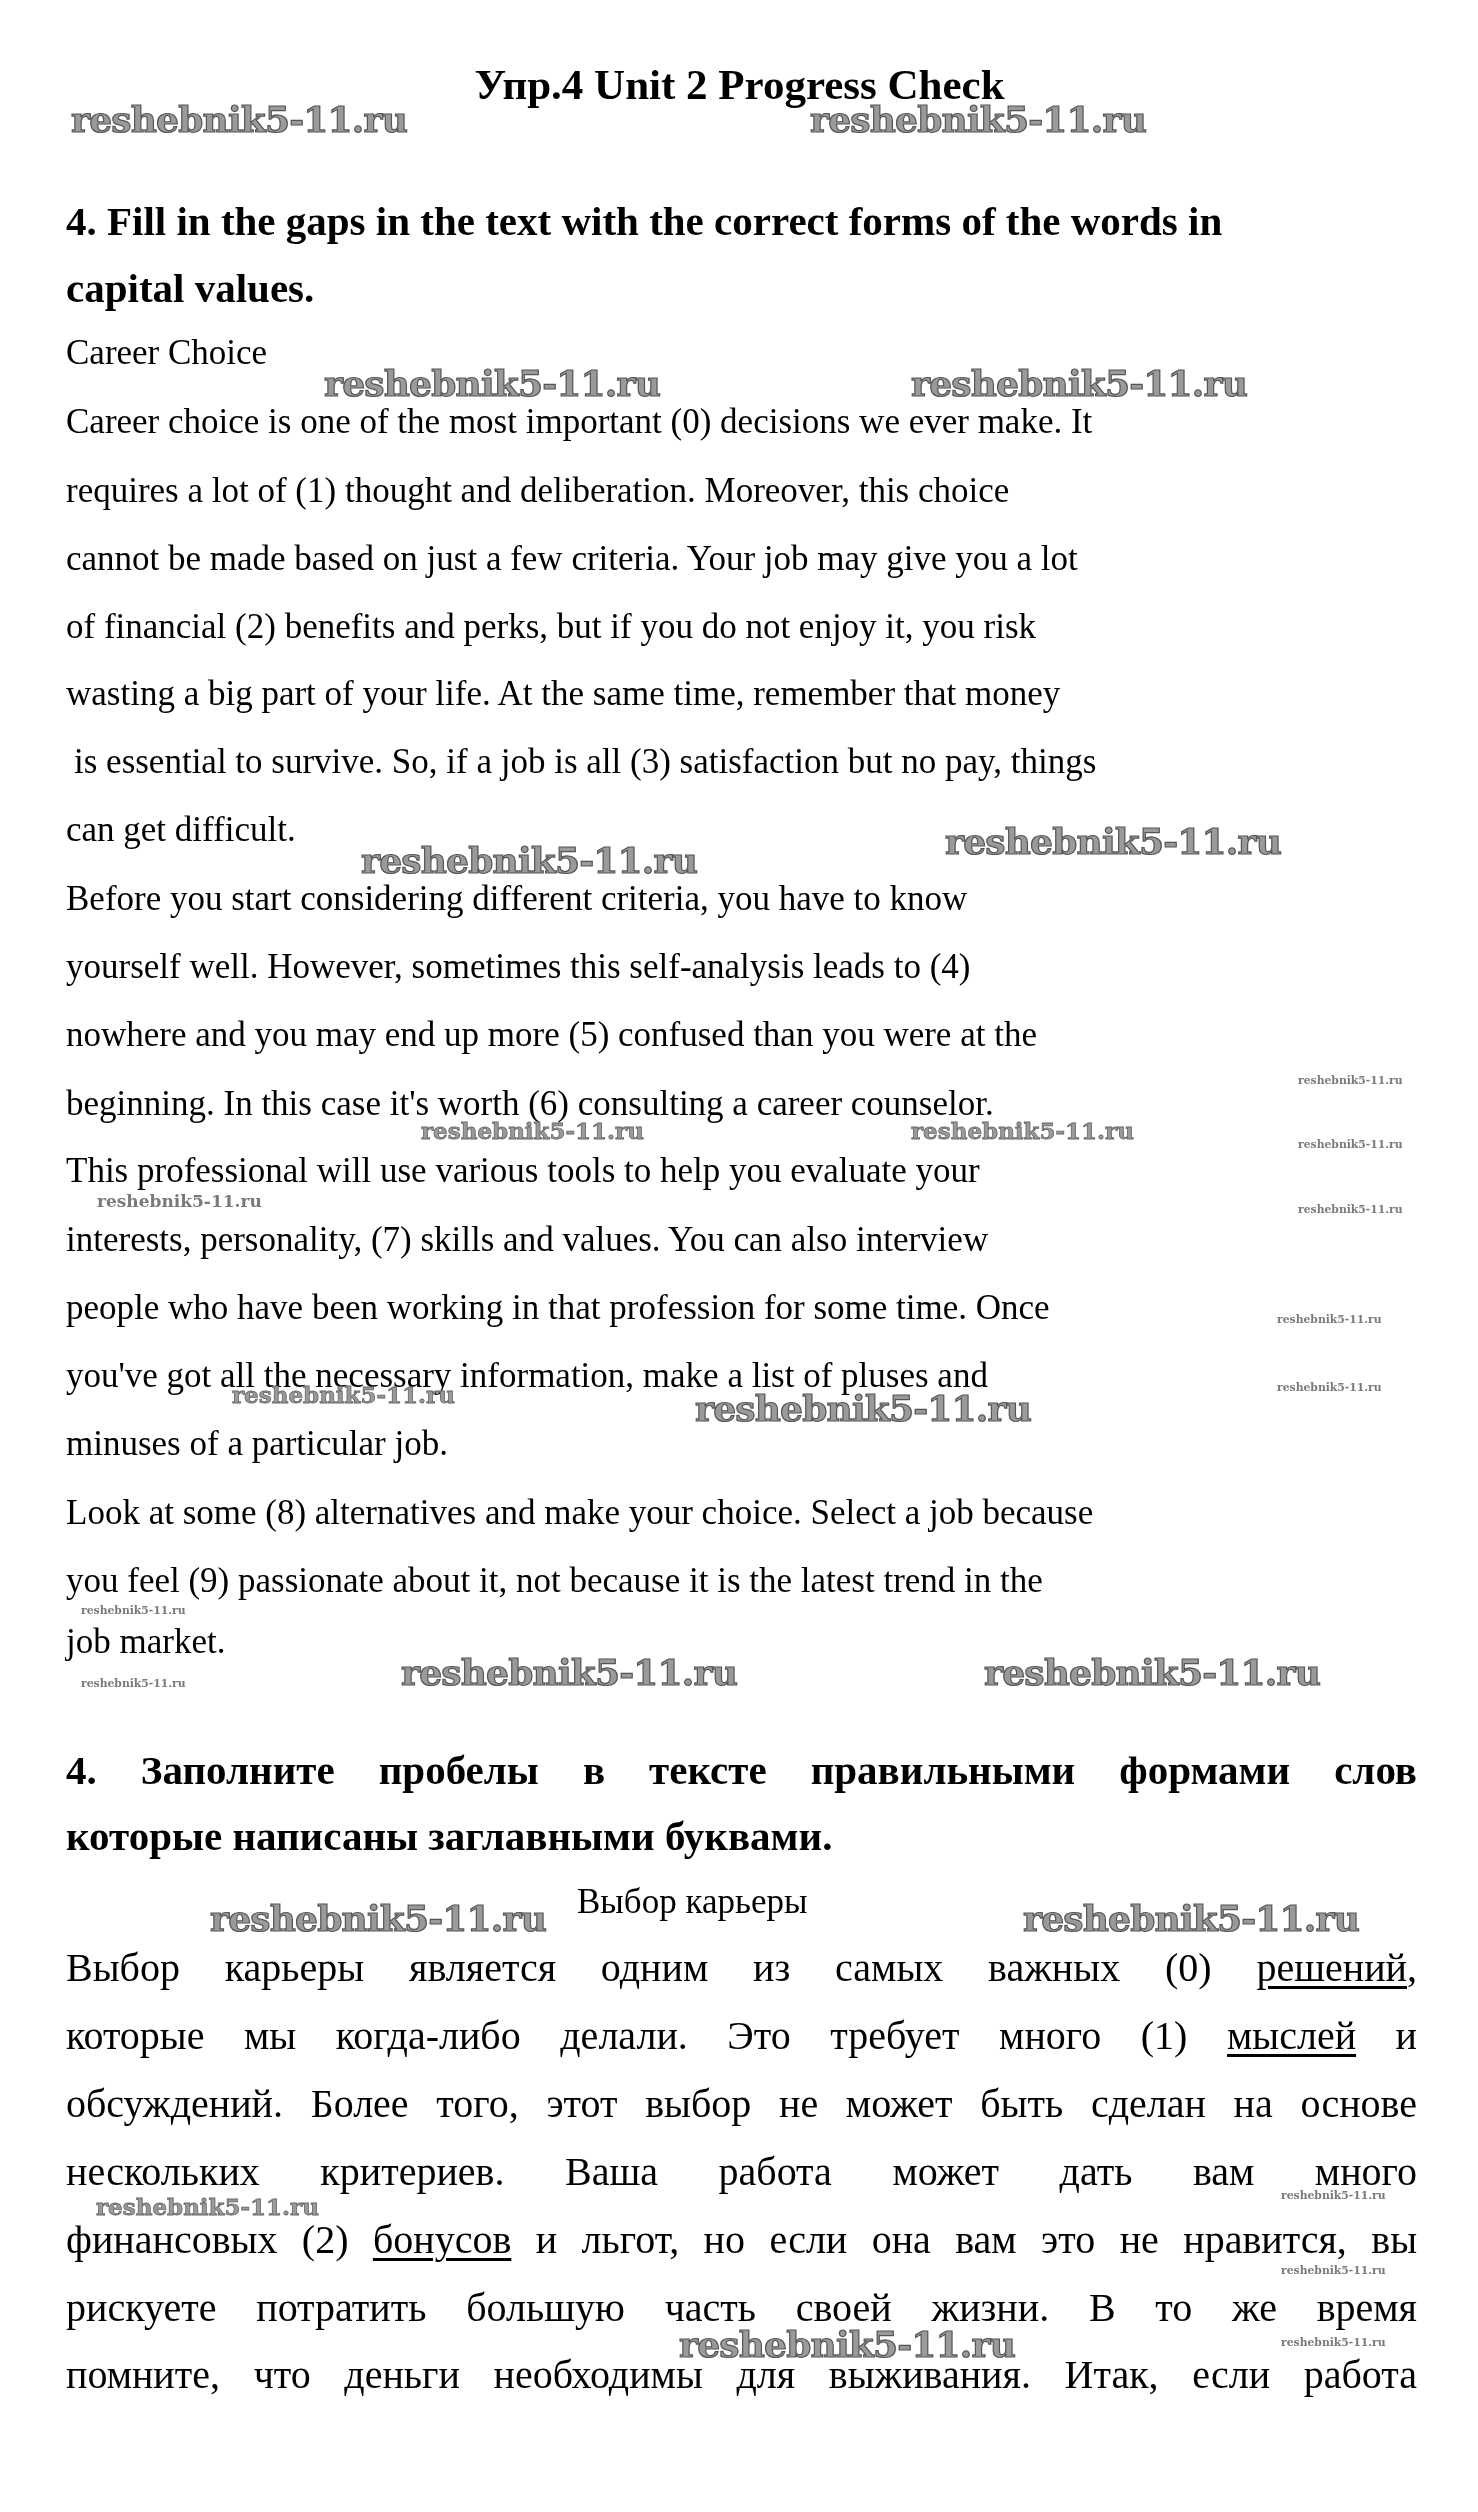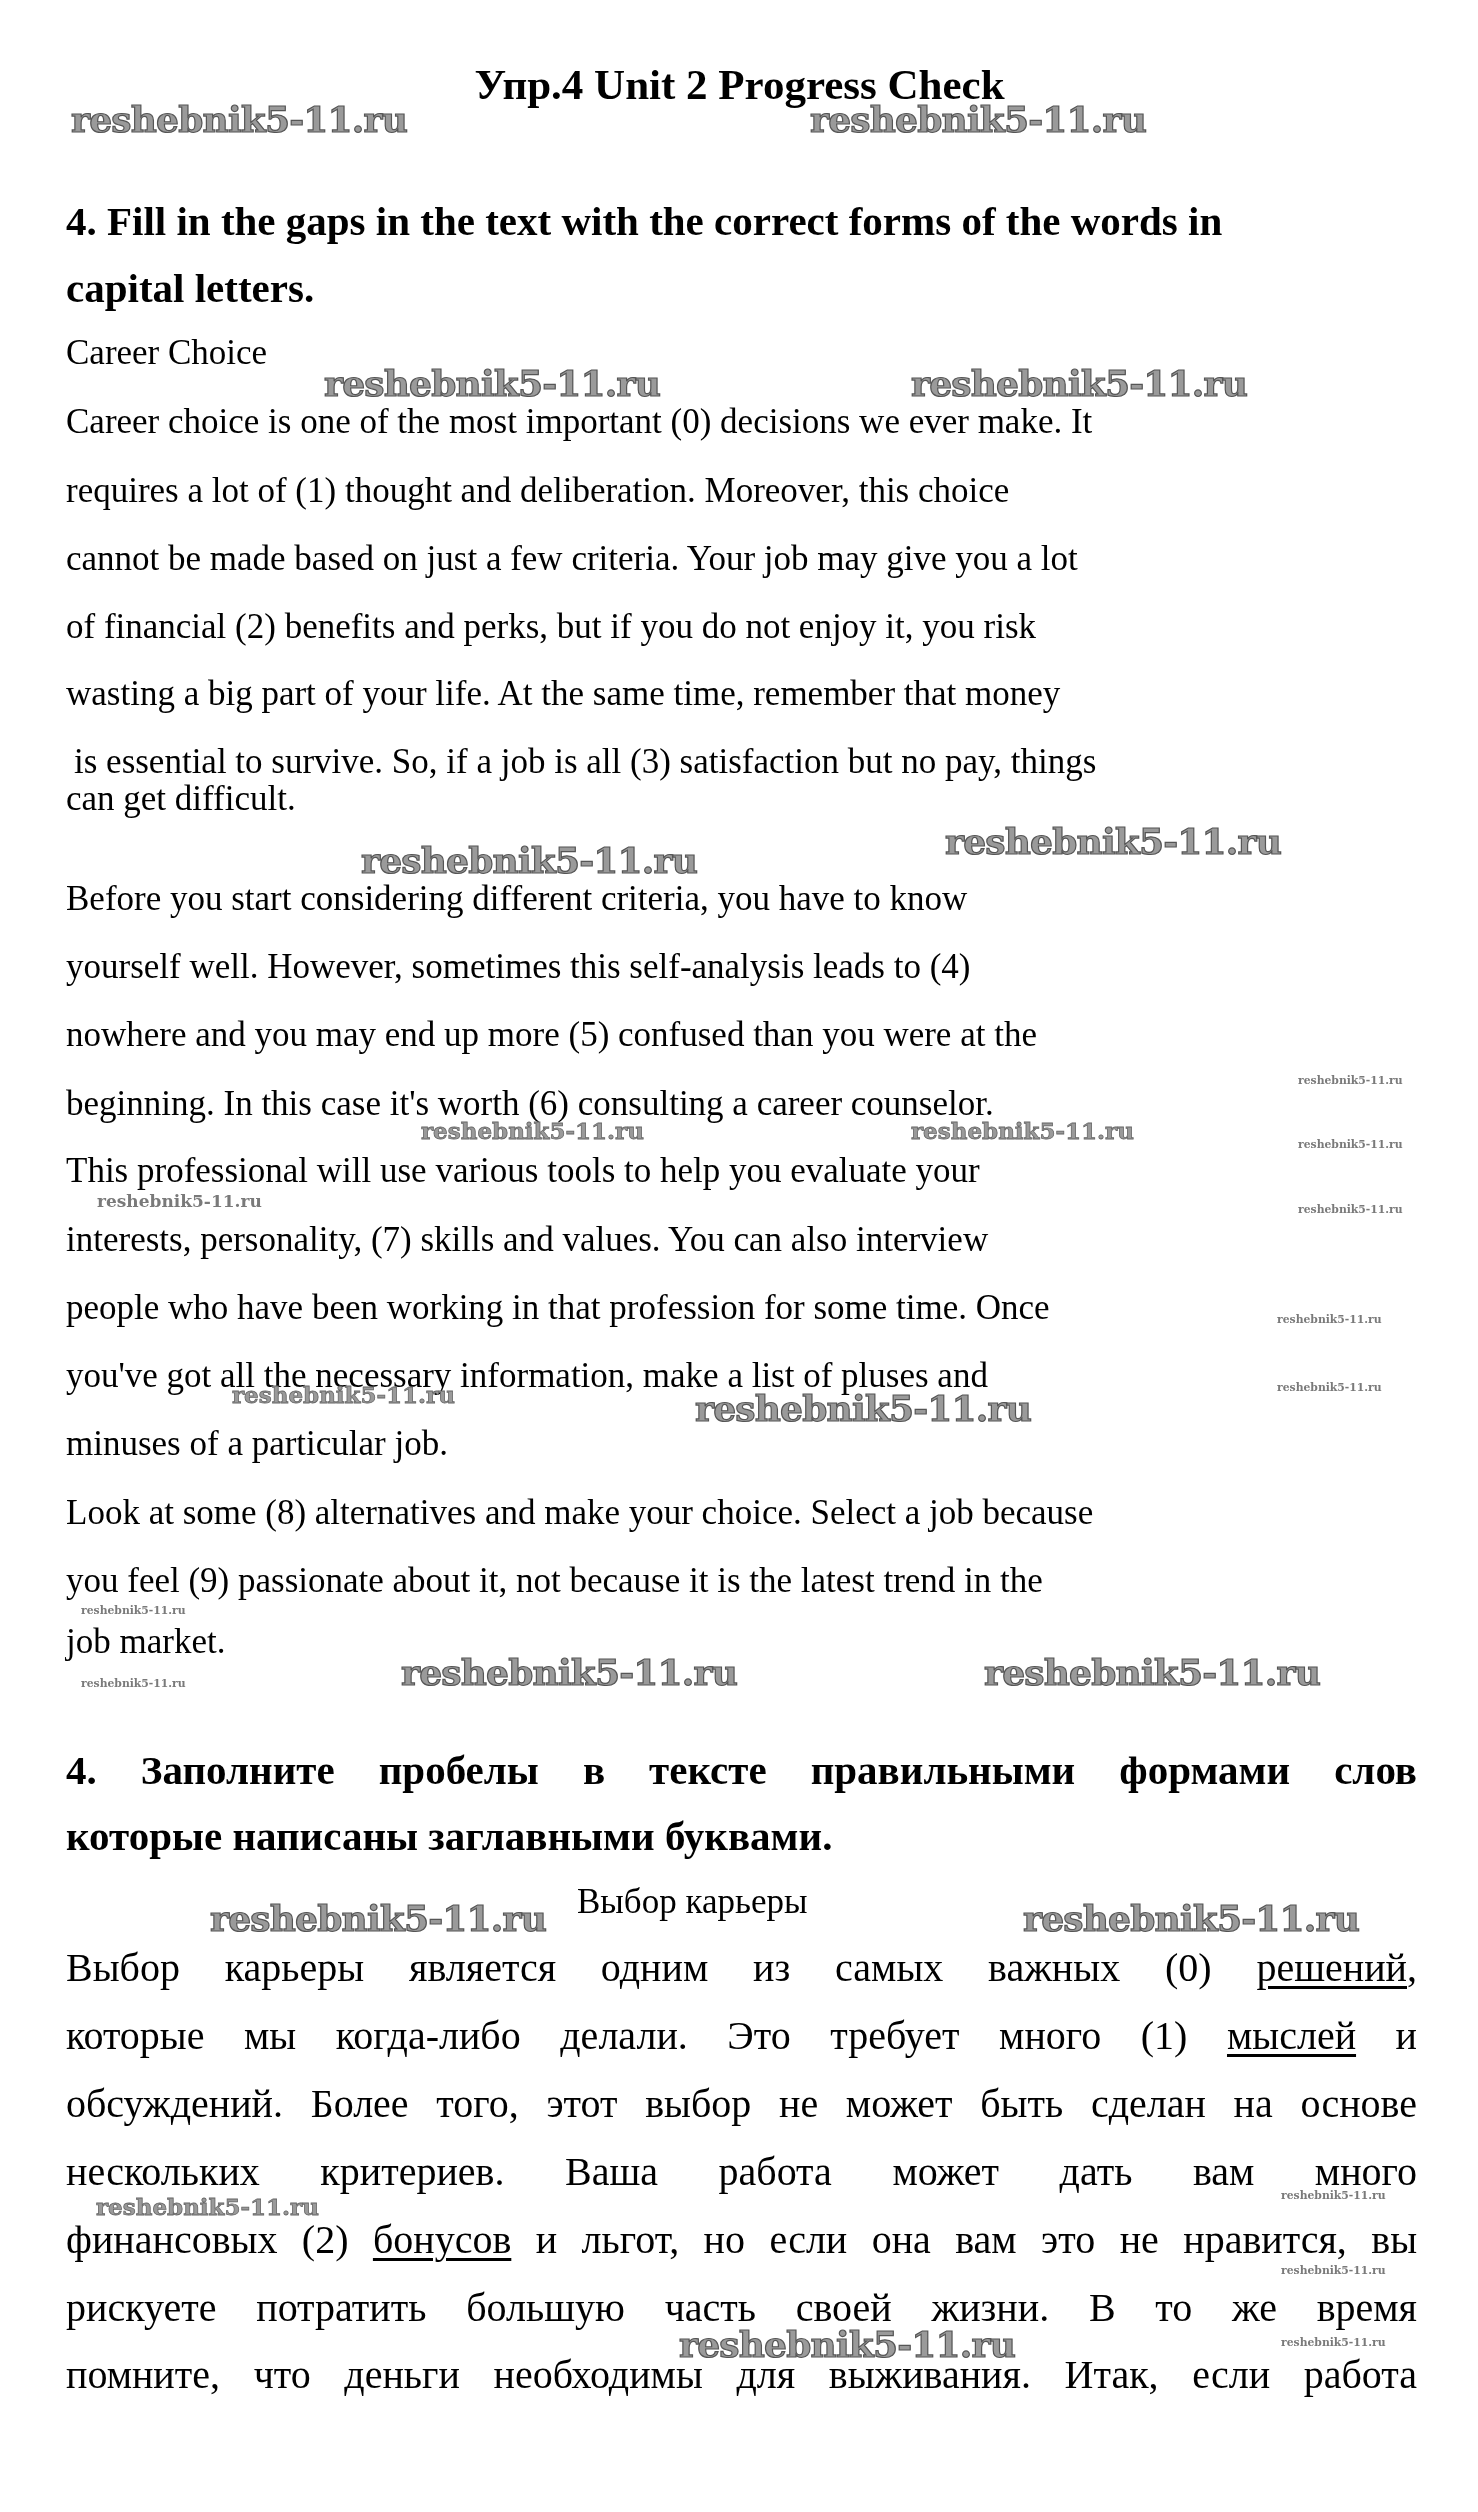--- a/index.html
+++ b/index.html
@@ -41,33 +41,33 @@
 </style>
 </head>
 <body>
 
 <div class="abs title">Упр.4 Unit 2 Progress Check</div>
 
 <div class="abs wm-big" style="left:71px;top:100px;">reshebnik5-11.ru</div>
 <div class="abs wm-big" style="left:810px;top:100px;">reshebnik5-11.ru</div>
 
 <div class="abs instr" style="top:197px;">4. Fill in the gaps in the text with the correct forms of the words in</div>
-<div class="abs instr" style="top:264px;">capital letters.</div>
+<div class="abs instr" style="top:264px;">capital values.</div>
 
 <div class="abs line" style="top:330px;">Career Choice</div>
 <div class="abs wm-big" style="left:324px;top:364px;">reshebnik5-11.ru</div>
 <div class="abs wm-big" style="left:911px;top:364px;">reshebnik5-11.ru</div>
 
 <div class="abs line" style="top:399px;">Career choice is one of the most important (0) decisions we ever make. It</div>
 <div class="abs line" style="top:468px;">requires a lot of (1) thought and deliberation. Moreover, this choice</div>
 <div class="abs line" style="top:536px;">cannot be made based on just a few criteria. Your job may give you a lot</div>
 <div class="abs line" style="top:604px;">of financial (2) benefits and perks, but if you do not enjoy it, you risk</div>
 <div class="abs line" style="top:671px;">wasting a big part of your life. At the same time, remember that money</div>
 <div class="abs line" style="top:739px;margin-left:8px;">is essential to survive. So, if a job is all (3) satisfaction but no pay, things</div>
-<div class="abs line" style="top:776px;text-align:right;">can get difficult.</div>
+<div class="abs line" style="top:807px;text-align:right;">can get difficult.</div>
 <div class="abs wm-big" style="left:361px;top:841px;">reshebnik5-11.ru</div>
 <div class="abs wm-big" style="left:945px;top:822px;">reshebnik5-11.ru</div>
 <div class="abs line" style="top:876px;">Before you start considering different criteria, you have to know</div>
 <div class="abs line" style="top:944px;">yourself well. However, sometimes this self-analysis leads to (4)</div>
 <div class="abs line" style="top:1012px;">nowhere and you may end up more (5) confused than you were at the</div>
 <div class="abs line" style="top:1081px;">beginning. In this case it's worth (6) consulting a career counselor.</div>
 <div class="abs wm-small" style="left:1298px;top:1075px;">reshebnik5-11.ru</div>
 <div class="abs wm-mid" style="left:421px;top:1118px;">reshebnik5-11.ru</div>
 <div class="abs wm-mid" style="left:911px;top:1118px;">reshebnik5-11.ru</div>
 <div class="abs wm-small" style="left:1298px;top:1139px;">reshebnik5-11.ru</div>

